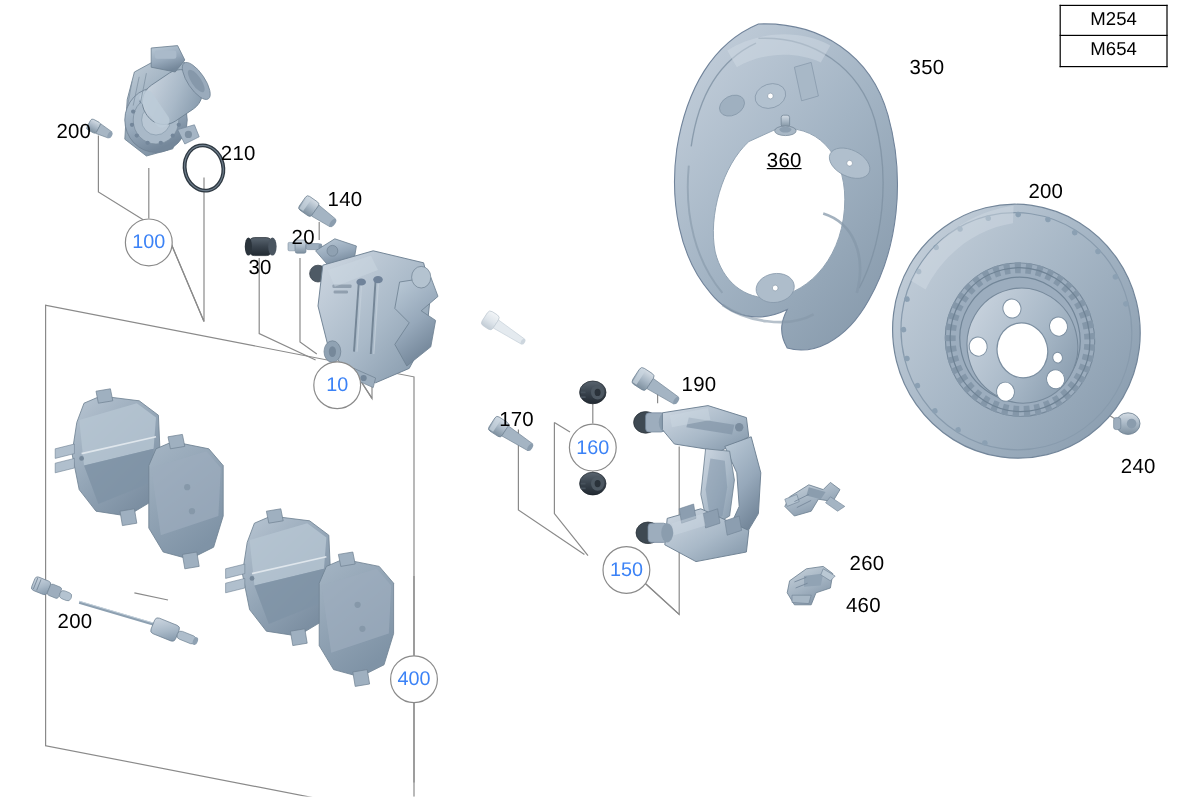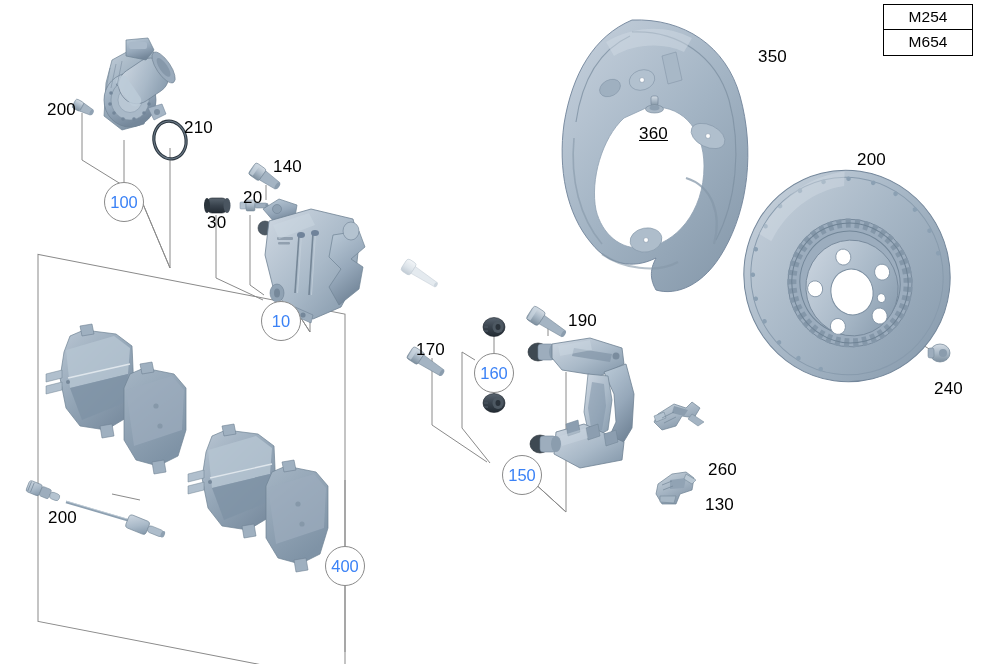--- a/index.html
+++ b/index.html
@@ -548,17 +548,17 @@
   <div class="balloon" style="left:261px; top:301px;text-align:center;">10</div>
   <div class="part-label" style="left:758px; top:47px;">350</div>
   <div class="part-label" style="left:639px; top:124px;text-decoration:underline;">360</div>
   <div class="part-label" style="left:857px; top:150px;">200</div>
   <div class="part-label" style="left:934px; top:379px;">240</div>
   <div class="part-label" style="left:568px; top:311px;">190</div>
   <div class="part-label" style="left:416px; top:340px;text-align:right;">170</div>
   <div class="balloon" style="left:474px; top:353px;">160</div>
   <div class="balloon" style="left:502px; top:455px;">150</div>
   <div class="part-label" style="left:708px; top:428px;margin-top:32px;">260</div>
-  <div class="part-label" style="left:705px; top:495px;">130</div>
+  <div class="part-label" style="left:705px; top:495px;">460</div>
   <div class="part-label" style="left:48px;  top:508px;">200</div>
   <div class="balloon" style="left:325px; top:546px;">400</div>
 
 </div>
 
 </body></html>

